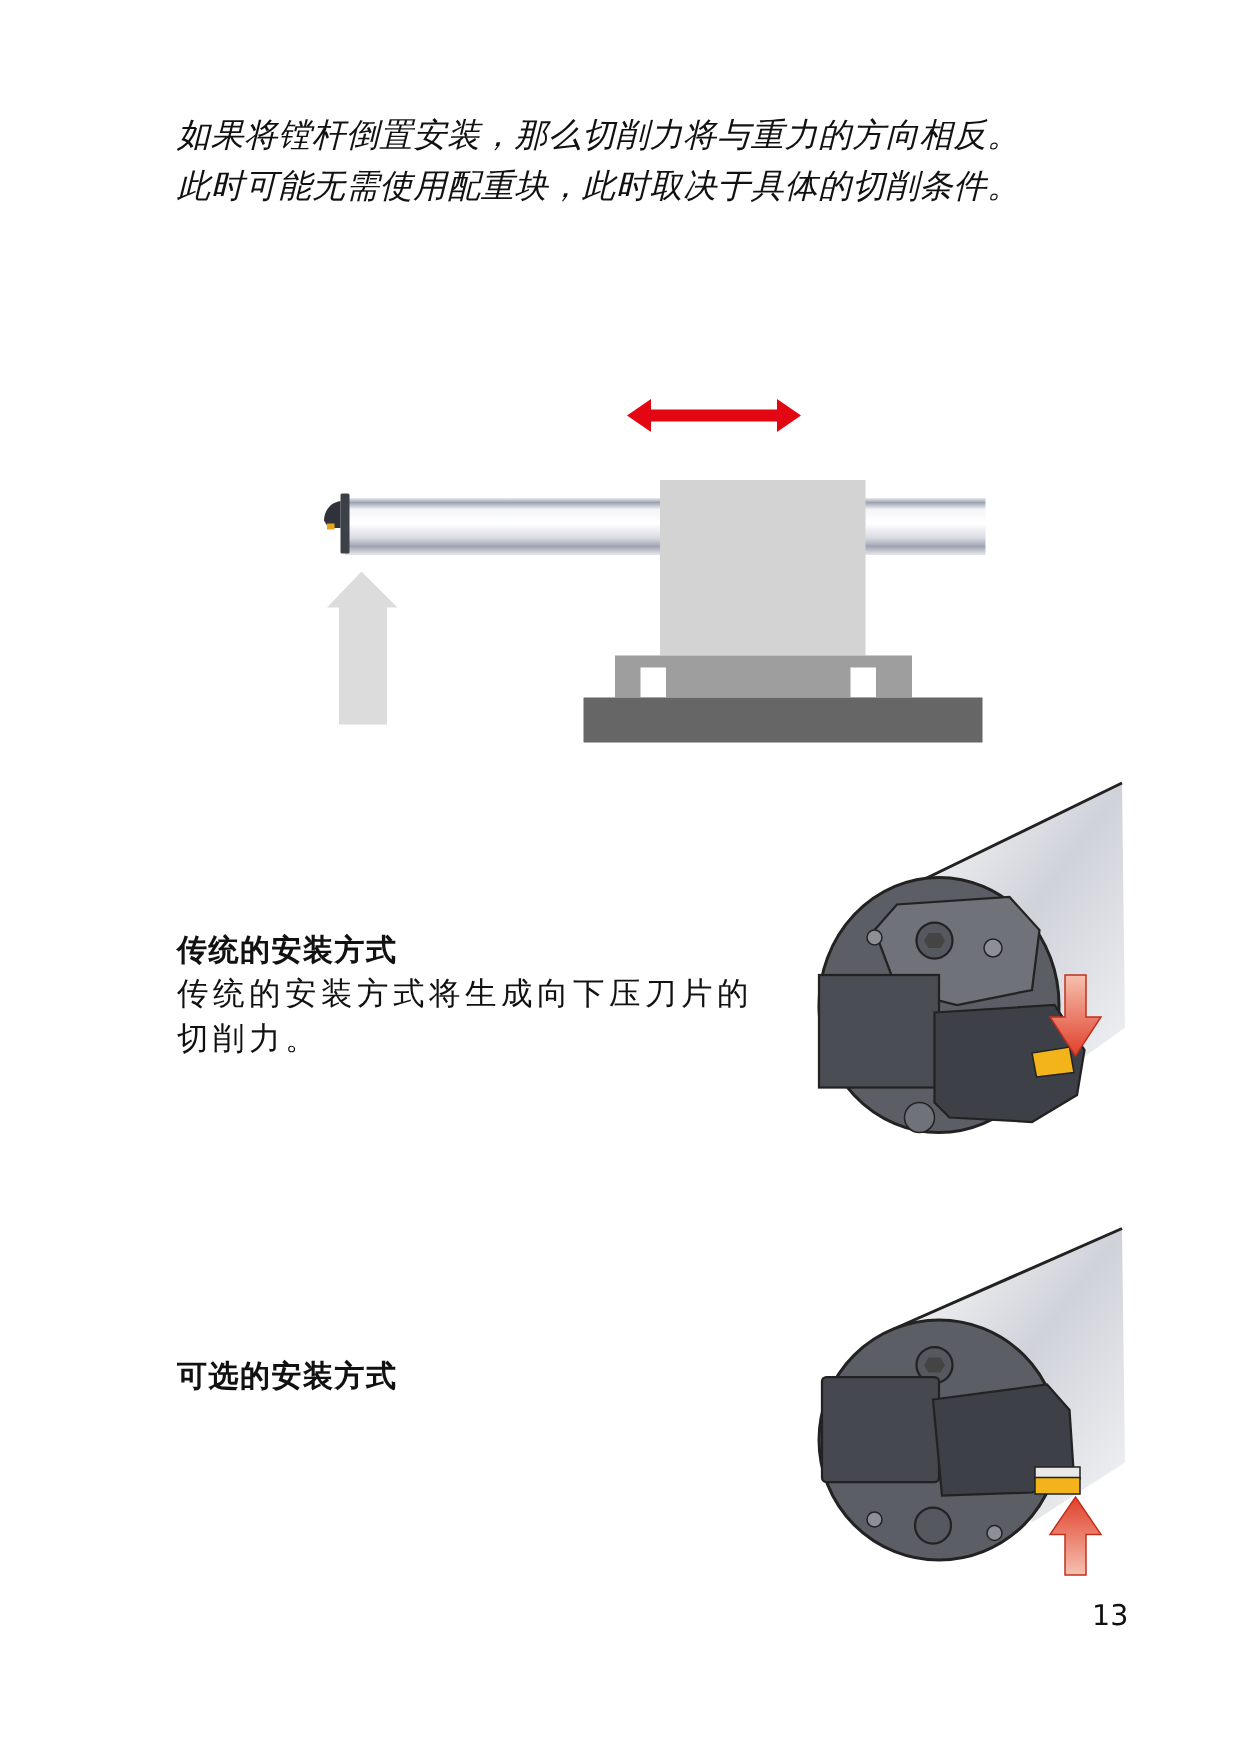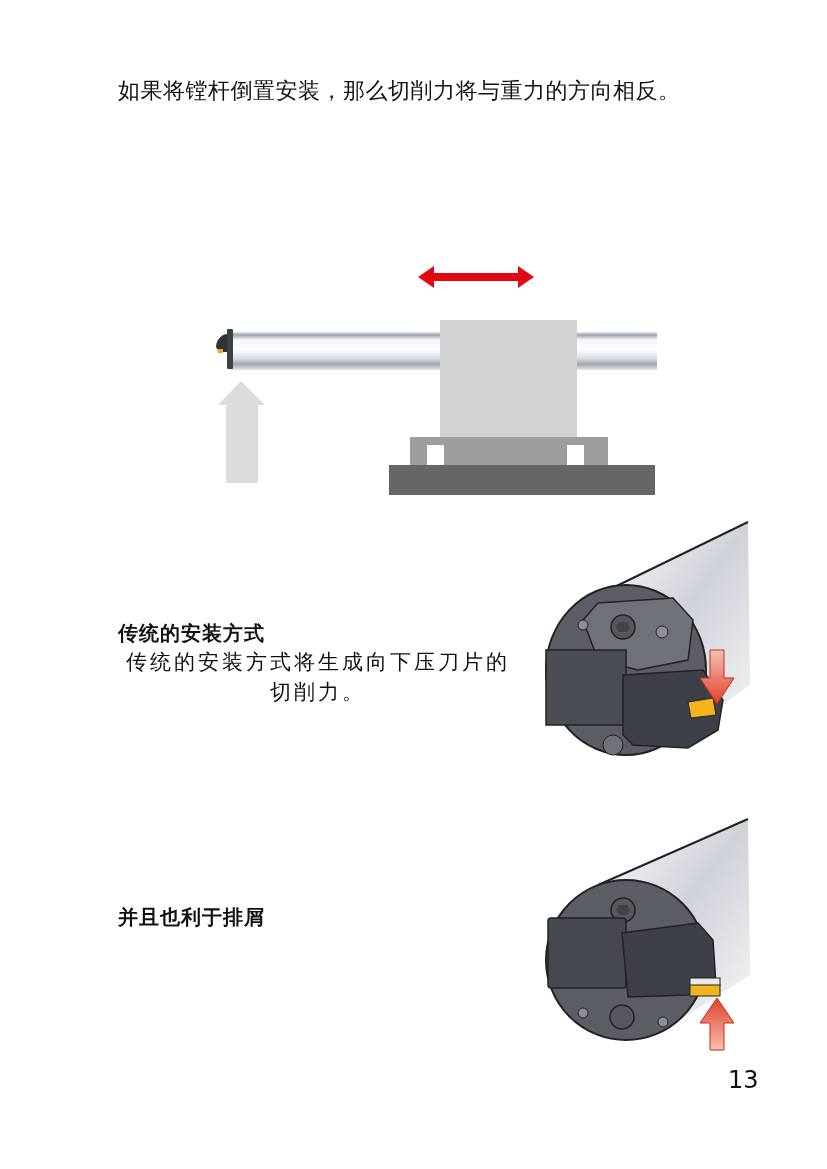--- a/index.html
+++ b/index.html
@@ -1,36 +1,37 @@
 <!DOCTYPE html>
 <html><head>
 <meta charset="utf-8">
 <style>
   html, body { margin: 0; padding: 0; background: #ffffff; }
   body { width: 827px; height: 1169px; position: relative; overflow: hidden;
          font-family: "DejaVu Sans", "Liberation Sans", sans-serif; color: #111; }
   .intro { position: absolute; left: 118px; top: 74px; width: 640px;
-           font-size: 22px; line-height: 34px; letter-spacing: 0.5px; }
+           font-size: 22px; line-height: 34px; letter-spacing: 0.5px; font-style: italic; }
   .intro p { margin: 0; white-space: nowrap; }
   .diagram { position: absolute; left: 200px; top: 255px; width: 470px; height: 245px; }
   .section { position: absolute; left: 118px; width: 400px; margin-top: 35px; }
   .section h3 { margin: 0; font-size: 20px; font-weight: bold; line-height: 28px; letter-spacing: 1px; }
-  .section .body { font-size: 21px; line-height: 30px; letter-spacing: 3px; margin: 0; text-align: center; }
+  .section .body { font-size: 21px; line-height: 30px; letter-spacing: 3px; margin: 0; }
   .sec1 { top: 584px; }
   .sec2 { top: 868px; }
   .tool { position: absolute; }
   .tool1 { left: 538px; top: 520px; width: 215px; height: 250px; }
   .tool2 { left: 538px; top: 815px; width: 215px; height: 245px; }
-  .page-number { position: absolute; left: 728px; top: 1066px; font-size: 24px; color: #111; }
+  .page-number { position: absolute; left: 728px; top: 1066px; font-size: 19px; color: #111; }
 </style>
 </head>
 <body>
 
 <div class="intro">
   <p>如果将镗杆倒置安装，那么切削力将与重力的方向相反。</p>
+  <p>此时可能无需使用配重块，此时取决于具体的切削条件。</p>
 </div>
 
 <svg class="diagram" viewBox="0 0 470 245" xmlns="http://www.w3.org/2000/svg">
   <defs>
     <linearGradient id="barGrad" x1="0" y1="0" x2="0" y2="1">
       <stop offset="0" stop-color="#e8eaef"></stop>
       <stop offset="0.08" stop-color="#9da3b0"></stop>
       <stop offset="0.2" stop-color="#f4f5f8"></stop>
       <stop offset="0.45" stop-color="#ffffff"></stop>
       <stop offset="0.7" stop-color="#d8dbe2"></stop>
@@ -87,21 +88,21 @@
   <circle cx="124" cy="112" r="6" fill="#8c8f95" stroke="#222"></circle>
   <circle cx="45" cy="105" r="5" fill="#8c8f95" stroke="#222"></circle>
   <rect x="8" y="130" width="80" height="75" fill="#4a4d53" stroke="#222" stroke-width="1.5"></rect>
   <path d="M85,155 L165,150 L185,180 L180,210 L150,228 L95,225 L85,215 Z" fill="#3d4046" stroke="#222" stroke-width="1.5"></path>
   <polygon points="150,182 175,178 178,195 153,198" fill="#f2b41a" stroke="#222"></polygon>
   <circle cx="75" cy="225" r="10" fill="#6f7278" stroke="#222"></circle>
   <polygon points="172,130 186,130 186,158 196,158 179,184 162,158 172,158" fill="url(#redArrow1)" stroke="#c0301e"></polygon>
 </svg>
 
 <div class="section sec2">
-  <h3>并且也利于排屑</h3>
+  <h3>可选的安装方式</h3>
 </div>
 
 <svg class="tool tool2" viewBox="0 0 215 245" xmlns="http://www.w3.org/2000/svg">
   <defs>
     <linearGradient id="cyl2" x1="0" y1="0" x2="1" y2="1">
       <stop offset="0" stop-color="#ffffff"></stop>
       <stop offset="0.5" stop-color="#cfd2d9"></stop>
       <stop offset="1" stop-color="#f3f4f6"></stop>
     </linearGradient>
     <linearGradient id="redArrow2" x1="0" y1="1" x2="0" y2="0">

